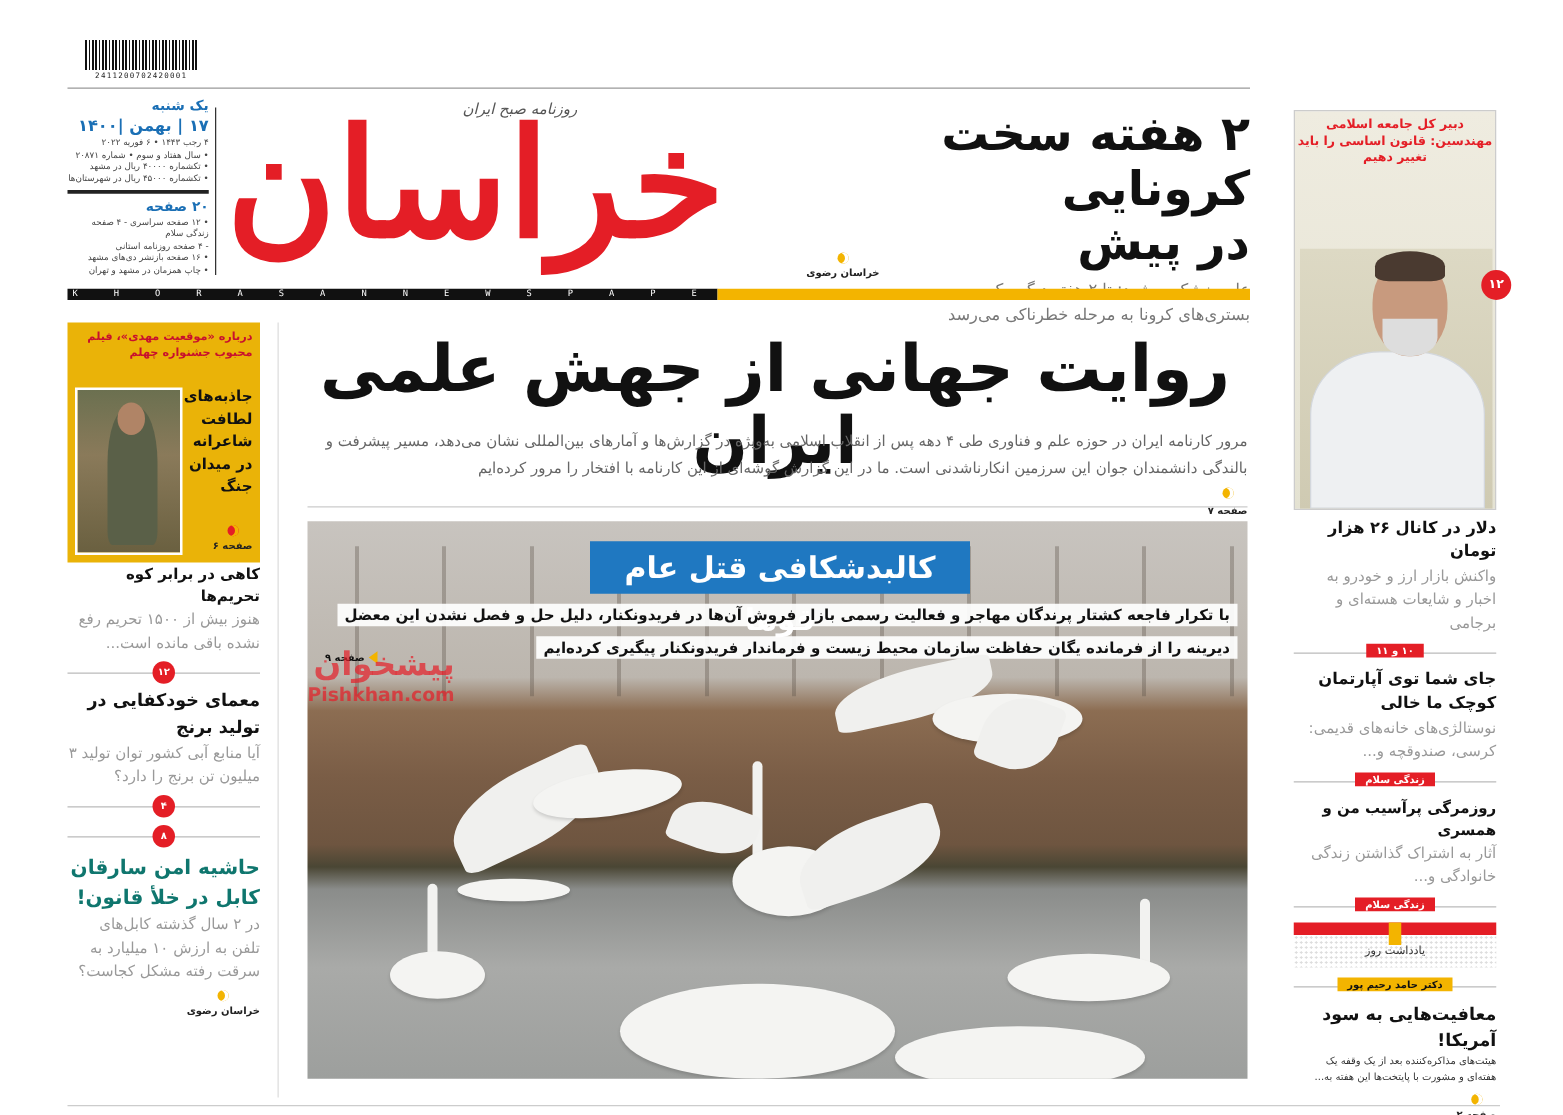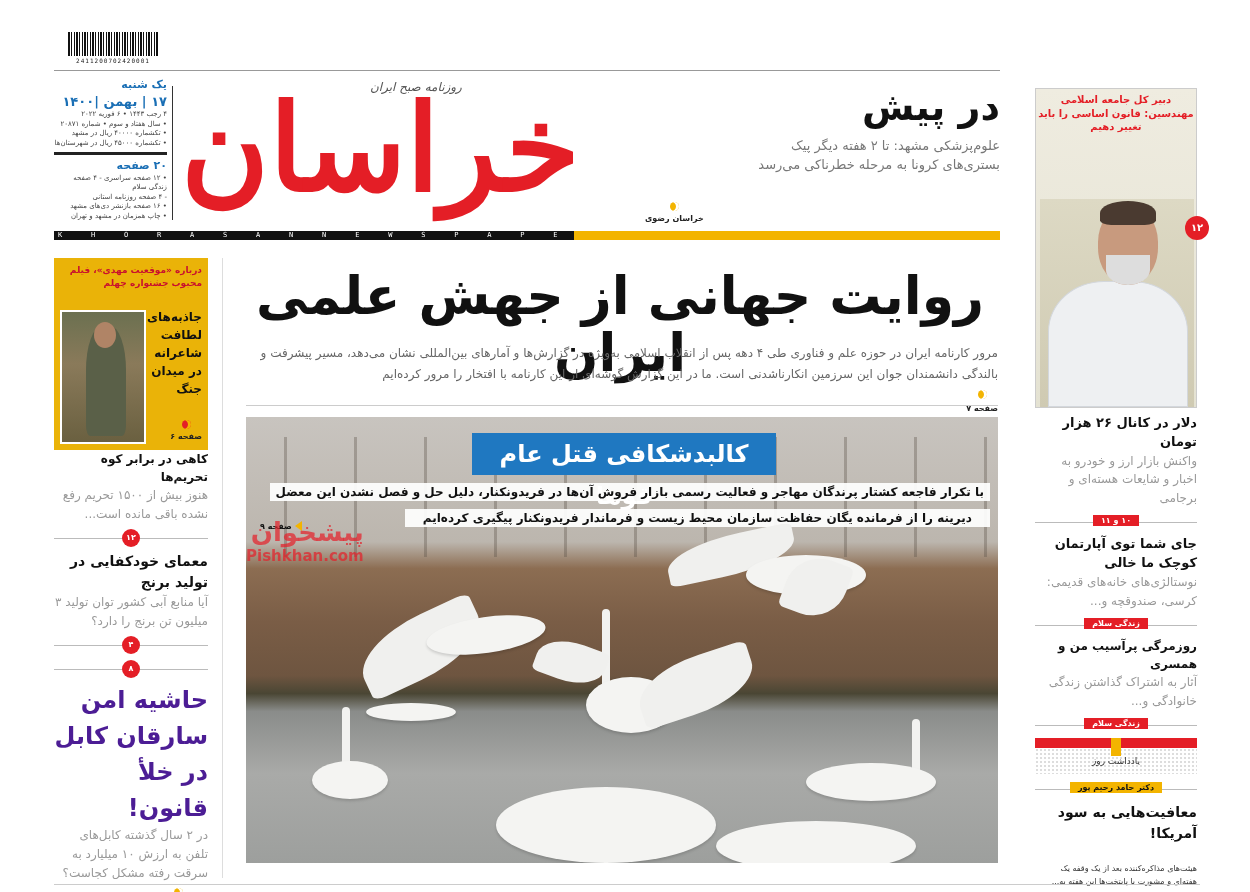--- a/index.html
+++ b/index.html
@@ -56,54 +56,54 @@
     .rc-item { width: 162px; }
     .rc-title { font-size: 13px; font-weight: bold; line-height: 1.45; color: #111; }
     .rc-sub { font-size: 12px; color: #999; line-height: 1.55; }
     .divider-tag { position: relative; height: 14px; margin: 8px 0 6px; }
     .divider-tag::before { content: ""; position: absolute; left: 0; right: 0; top: 7px; height: 1px; background: #bbb; }
     .divider-tag span { position: relative; display: block; margin: 0 auto; width: max-content; background: #e41e26; color: #fff; font-size: 8px; font-weight: bold; padding: 1px 8px; }
     .divider-tag.yellow span { background: #f3b400; color: #111; }
     .note-bar { height: 10px; background: #e41e26; margin-top: 6px; position: relative; }
     .note-bar::after { content: ""; position: absolute; left: 76px; top: 0; width: 10px; height: 18px; background: #f3b400; }
     .note-box { height: 26px; background-image: radial-gradient(#ddd 1px, transparent 1px); background-size: 4px 4px; text-align: center; font-size: 9px; color: #333; line-height: 26px; }
-    .small-txt { font-size: 8px; color: #333; line-height: 1.6; margin-top: 20px; }
+    .small-txt { font-size: 8px; color: #333; line-height: 1.6; }
 
     
     .left-col { left: 54px; top: 258px; width: 154px; }
     .yellow-box { width: 154px; height: 192px; background: #eab308; padding: 6px; position: relative; }
     .yellow-box .kicker { font-size: 9px; color: #c8102e; font-weight: bold; line-height: 1.4; }
     .yellow-box .photo { position: absolute; left: 6px; top: 52px; width: 86px; height: 134px; background: linear-gradient(#6b7050, #8a7a5a 40%, #6a6040); border: 2px solid #fff; }
     .yellow-box .photo .man { position: absolute; left: 24px; top: 14px; width: 40px; height: 110px; background: #5a6048; border-radius: 40% 40% 10% 10%; }
     .yellow-box .photo .face { position: absolute; left: 32px; top: 10px; width: 22px; height: 26px; background: #b08466; border-radius: 50%; }
     .yellow-box .big { position: absolute; right: 6px; top: 50px; width: 56px; font-size: 12px; font-weight: bold; line-height: 1.5; color: #111; }
     .yellow-box .pg { position: absolute; right: 6px; top: 162px; }
     .lc-title { font-size: 12px; font-weight: bold; line-height: 1.5; color: #111; }
     .lc-sub { font-size: 12px; color: #999; line-height: 1.55; }
     .num-div { position: relative; height: 18px; margin: 6px 0 4px; }
     .num-div::before { content: ""; position: absolute; left: 0; right: 0; top: 9px; height: 1px; background: #bbb; }
     .num-div span { position: absolute; left: 50%; top: 0; margin-left: -9px; width: 18px; height: 18px; border-radius: 50%; background: #e41e26; color: #fff; font-size: 8px; font-weight: bold; text-align: center; line-height: 18px; }
-    .lc-big { font-size: 24px; font-weight: bold; line-height: 1.5; color: #4c1d95; }
+    .lc-big { font-size: 16px; font-weight: bold; line-height: 1.5; color: #0f766e; }
 
     .col-sep-left { left: 222px; top: 258px; width: 1px; height: 620px; background: #ddd; }
 
     
     .main-hl { left: 240px; top: 268px; width: 760px; font-size: 52px; font-weight: bold; color: #111; line-height: 1.1; text-align: center; letter-spacing: -1px; }
     .main-lead { left: 246px; top: 343px; width: 752px; font-size: 12px; color: #666; line-height: 1.75; }
     .main-lead .pg { margin-top: 1px; }
     .main-rule { left: 246px; top: 405px; width: 752px; height: 1px; background: #ccc; }
 
     
     .photo-main { left: 246px; top: 417px; width: 752px; height: 446px; overflow: hidden;
       background: linear-gradient(180deg, #c8c4bf 0%, #bcb6ae 28%, #8c6d52 34%, #7a5d46 46%, #6e5540 58%, #4a4634 62%, #8a8c8a 66%, #a9aaa8 80%, #9d9f9d 100%); }
     .photo-main .trees { position: absolute; left: 0; top: 20px; width: 100%; height: 120px;
       background: repeating-linear-gradient(90deg, transparent 0 38px, rgba(90,80,70,0.35) 38px 41px, transparent 41px 70px); }
     .photo-banner { position: absolute; left: 226px; top: 16px; width: 304px; height: 42px; background: #1f78c1; color: #fff; font-size: 24px; font-weight: bold; text-align: center; line-height: 42px; }
     .photo-cap1 { position: absolute; right: 8px; top: 66px; background: rgba(255,255,255,0.92); padding: 2px 6px; font-size: 12px; font-weight: bold; color: #111; white-space: nowrap; }
-    .photo-cap2 { position: absolute; right: 8px; top: 92px; background: rgba(255,255,255,0.92); padding: 2px 18px; font-size: 12px; font-weight: bold; color: #111; white-space: nowrap; }
+    .photo-cap2 { position: absolute; right: 8px; top: 92px; background: rgba(255,255,255,0.92); padding: 2px 6px; font-size: 12px; font-weight: bold; color: #111; white-space: nowrap; }
     .photo-pg { position: absolute; left: 14px; top: 104px; font-size: 8px; color: #111; font-weight: bold; display: flex; align-items: center; gap: 3px; }
     .photo-pg .tri { width: 0; height: 0; border-top: 5px solid transparent; border-bottom: 5px solid transparent; border-right: 7px solid #f3b400; }
     .swan { position: absolute; background: #f4f4f2; border-radius: 50%; box-shadow: 0 2px 3px rgba(0,0,0,0.15); }
     .wing { position: absolute; background: #f0f0ee; border-radius: 60% 10% 60% 10%; }
     .neck { position: absolute; width: 8px; background: #f2f2f0; border-radius: 4px; }
     .watermark { position: absolute; left: 0; top: 100px; color: rgba(230,30,40,0.7); font-size: 15px; font-weight: bold; }
     .watermark .fa { font-size: 26px; display: block; direction: rtl; }
 
     .bottom-rule { left: 54px; top: 884px; width: 1146px; height: 1px; background: #ccc; }
   </style>
@@ -132,20 +132,21 @@
 </div>
 <div class="abs vline"></div>
 
 <div class="abs logo">
   <div class="tag">روزنامه صبح ایران</div>
   <div class="word">خراسان</div>
 </div>
 
 <div class="abs top-story rtl">
   <div class="hl">
+    <div>۲ هفته سخت کرونایی</div>
     <div>در پیش</div>
   </div>
   <div class="sub">علوم‌پزشکی مشهد: تا ۲ هفته دیگر پیک بستری‌های کرونا به مرحله خطرناکی می‌رسد</div>
   <div class="src">
     <span class="moon"></span>
     <span>خراسان رضوی</span>
   </div>
 </div>
 
 <div class="abs sitebar">KHORASANNEWSPAPER.COM</div>

